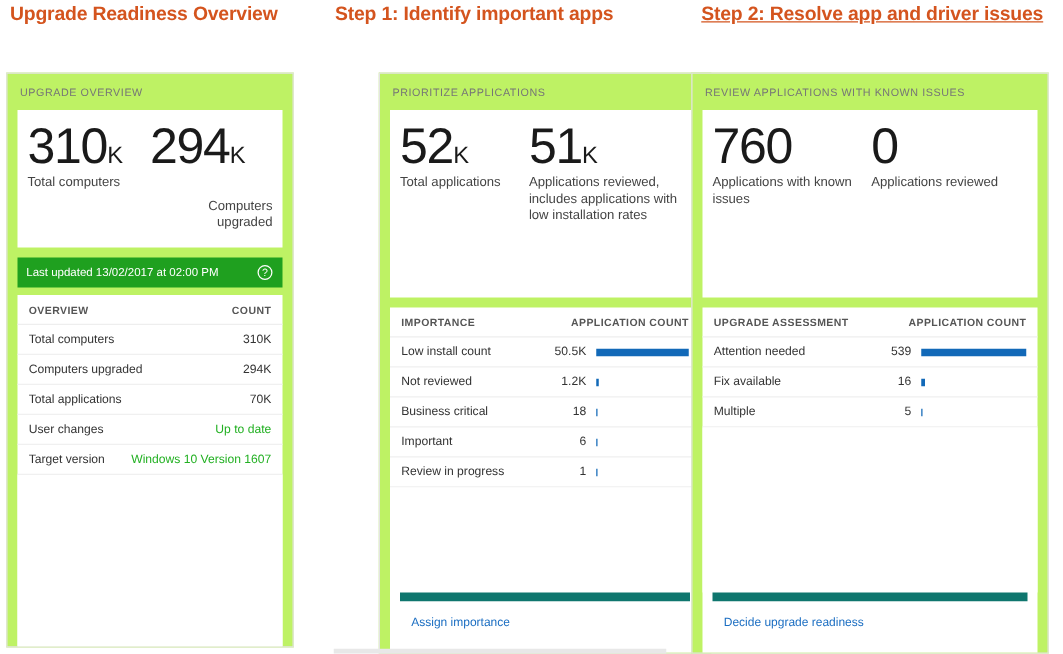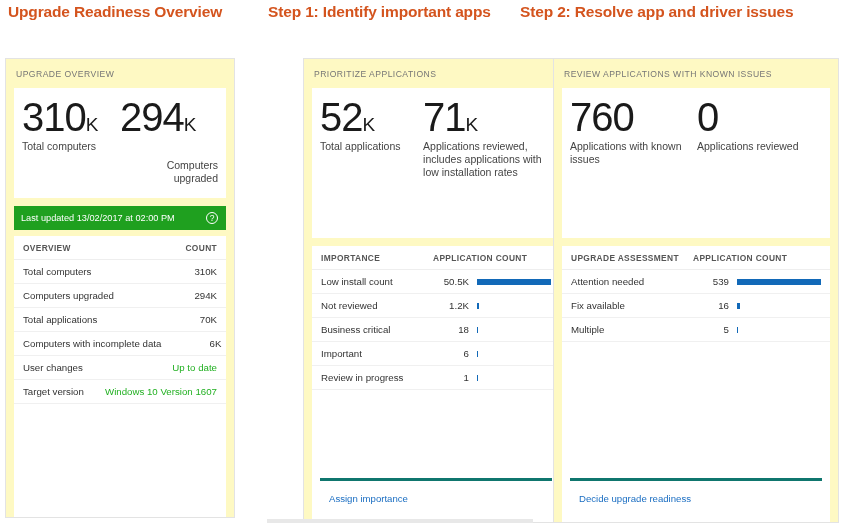--- a/index.html
+++ b/index.html
@@ -16,26 +16,26 @@
     position: absolute;
     top: 3px;
     color: #d4541e;
     font-size: 15.5px;
     font-weight: bold;
     letter-spacing: -0.15px;
     white-space: nowrap;
   }
   .heading.h1 { left: 8px; }
   .heading.h2 { left: 268px; }
-  .heading.h3 { left: 520px; }
+  .heading.h3 { left: 561px; text-decoration: underline; }
 
   
   .card {
     position: absolute;
-    background: #fef9c3;
+    background: #bef264;
     border: 1px solid #e3e3e3;
     display: flex;
     flex-direction: column;
   }
   .card.c1 { left: 5px;   top: 58px; width: 230px; height: 460px; }
   .card.c2 { left: 267px; top: 58px; width: 266px; height: 465px; margin-left: 36px; }
   .card.c3 { left: 553px; top: 58px; width: 286px; height: 465px; }
 
   .card-title {
     color: #767676;
@@ -123,21 +123,21 @@
     border-bottom: 1px solid #eeeeee;
   }
   .th {
     font-size: 8.4px;
     color: #555555;
     letter-spacing: 0.35px;
     font-weight: bold;
     white-space: nowrap;
   }
   .th.left { flex: 1 1 auto; }
-  .th.right { }
+  .th.right { text-align: right; }
   .card.c2 .th.right { width: 118px; }
   .card.c3 .th.right { width: 128px; }
 
   .trow {
     display: flex;
     align-items: center;
     height: 24px;
     padding: 0 9px;
     border-bottom: 1px solid #f0f0f0;
   }
@@ -166,21 +166,21 @@
     min-width: 1px;
   }
 
   .table-filler { flex: 1 1 auto; background: #ffffff; }
 
   
   .card-footer {
     background: #ffffff;
     margin: 0 8px 8px 8px;
     padding: 7px 9px 8px 9px;
-    border-top: 3px solid #0f766e;
+    border-top: 7px solid #0f766e;
   }
   .footer-link {
     font-size: 9.6px;
     color: #1b6ec2;
     text-decoration: none;
     cursor: pointer;
     white-space: nowrap;
   }
 
   .bottom-sliver {
@@ -230,24 +230,20 @@
       </div>
       <div class="trow">
         <div class="td-label">Computers upgraded</div>
         <div class="td-value">294K</div>
       </div>
       <div class="trow">
         <div class="td-label">Total applications</div>
         <div class="td-value">70K</div>
       </div>
       <div class="trow">
-        <div class="td-label">Computers with incomplete data</div>
-        <div class="td-value">6K</div>
-      </div>
-      <div class="trow">
         <div class="td-label">User changes</div>
         <div class="td-value green">Up to date</div>
       </div>
       <div class="trow">
         <div class="td-label">Target version</div>
         <div class="td-value green">Windows 10 Version 1607</div>
       </div>
 
       <div class="table-filler"></div>
     </div>
@@ -255,21 +251,21 @@
 
   <div class="card c2">
     <div class="card-title">PRIORITIZE APPLICATIONS</div>
 
     <div class="kpi-panel">
       <div class="kpi kpi-a">
         <div class="kpi-value"><span>52</span><span class="suf">K</span></div>
         <div class="kpi-label">Total applications</div>
       </div>
       <div class="kpi kpi-b">
-        <div class="kpi-value"><span>71</span><span class="suf">K</span></div>
+        <div class="kpi-value"><span>51</span><span class="suf">K</span></div>
         <div class="kpi-label">Applications reviewed, includes applications with low installation rates</div>
       </div>
     </div>
 
     <div class="table">
       <div class="thead">
         <div class="th left">IMPORTANCE</div>
         <div class="th right">APPLICATION COUNT</div>
       </div>
 

